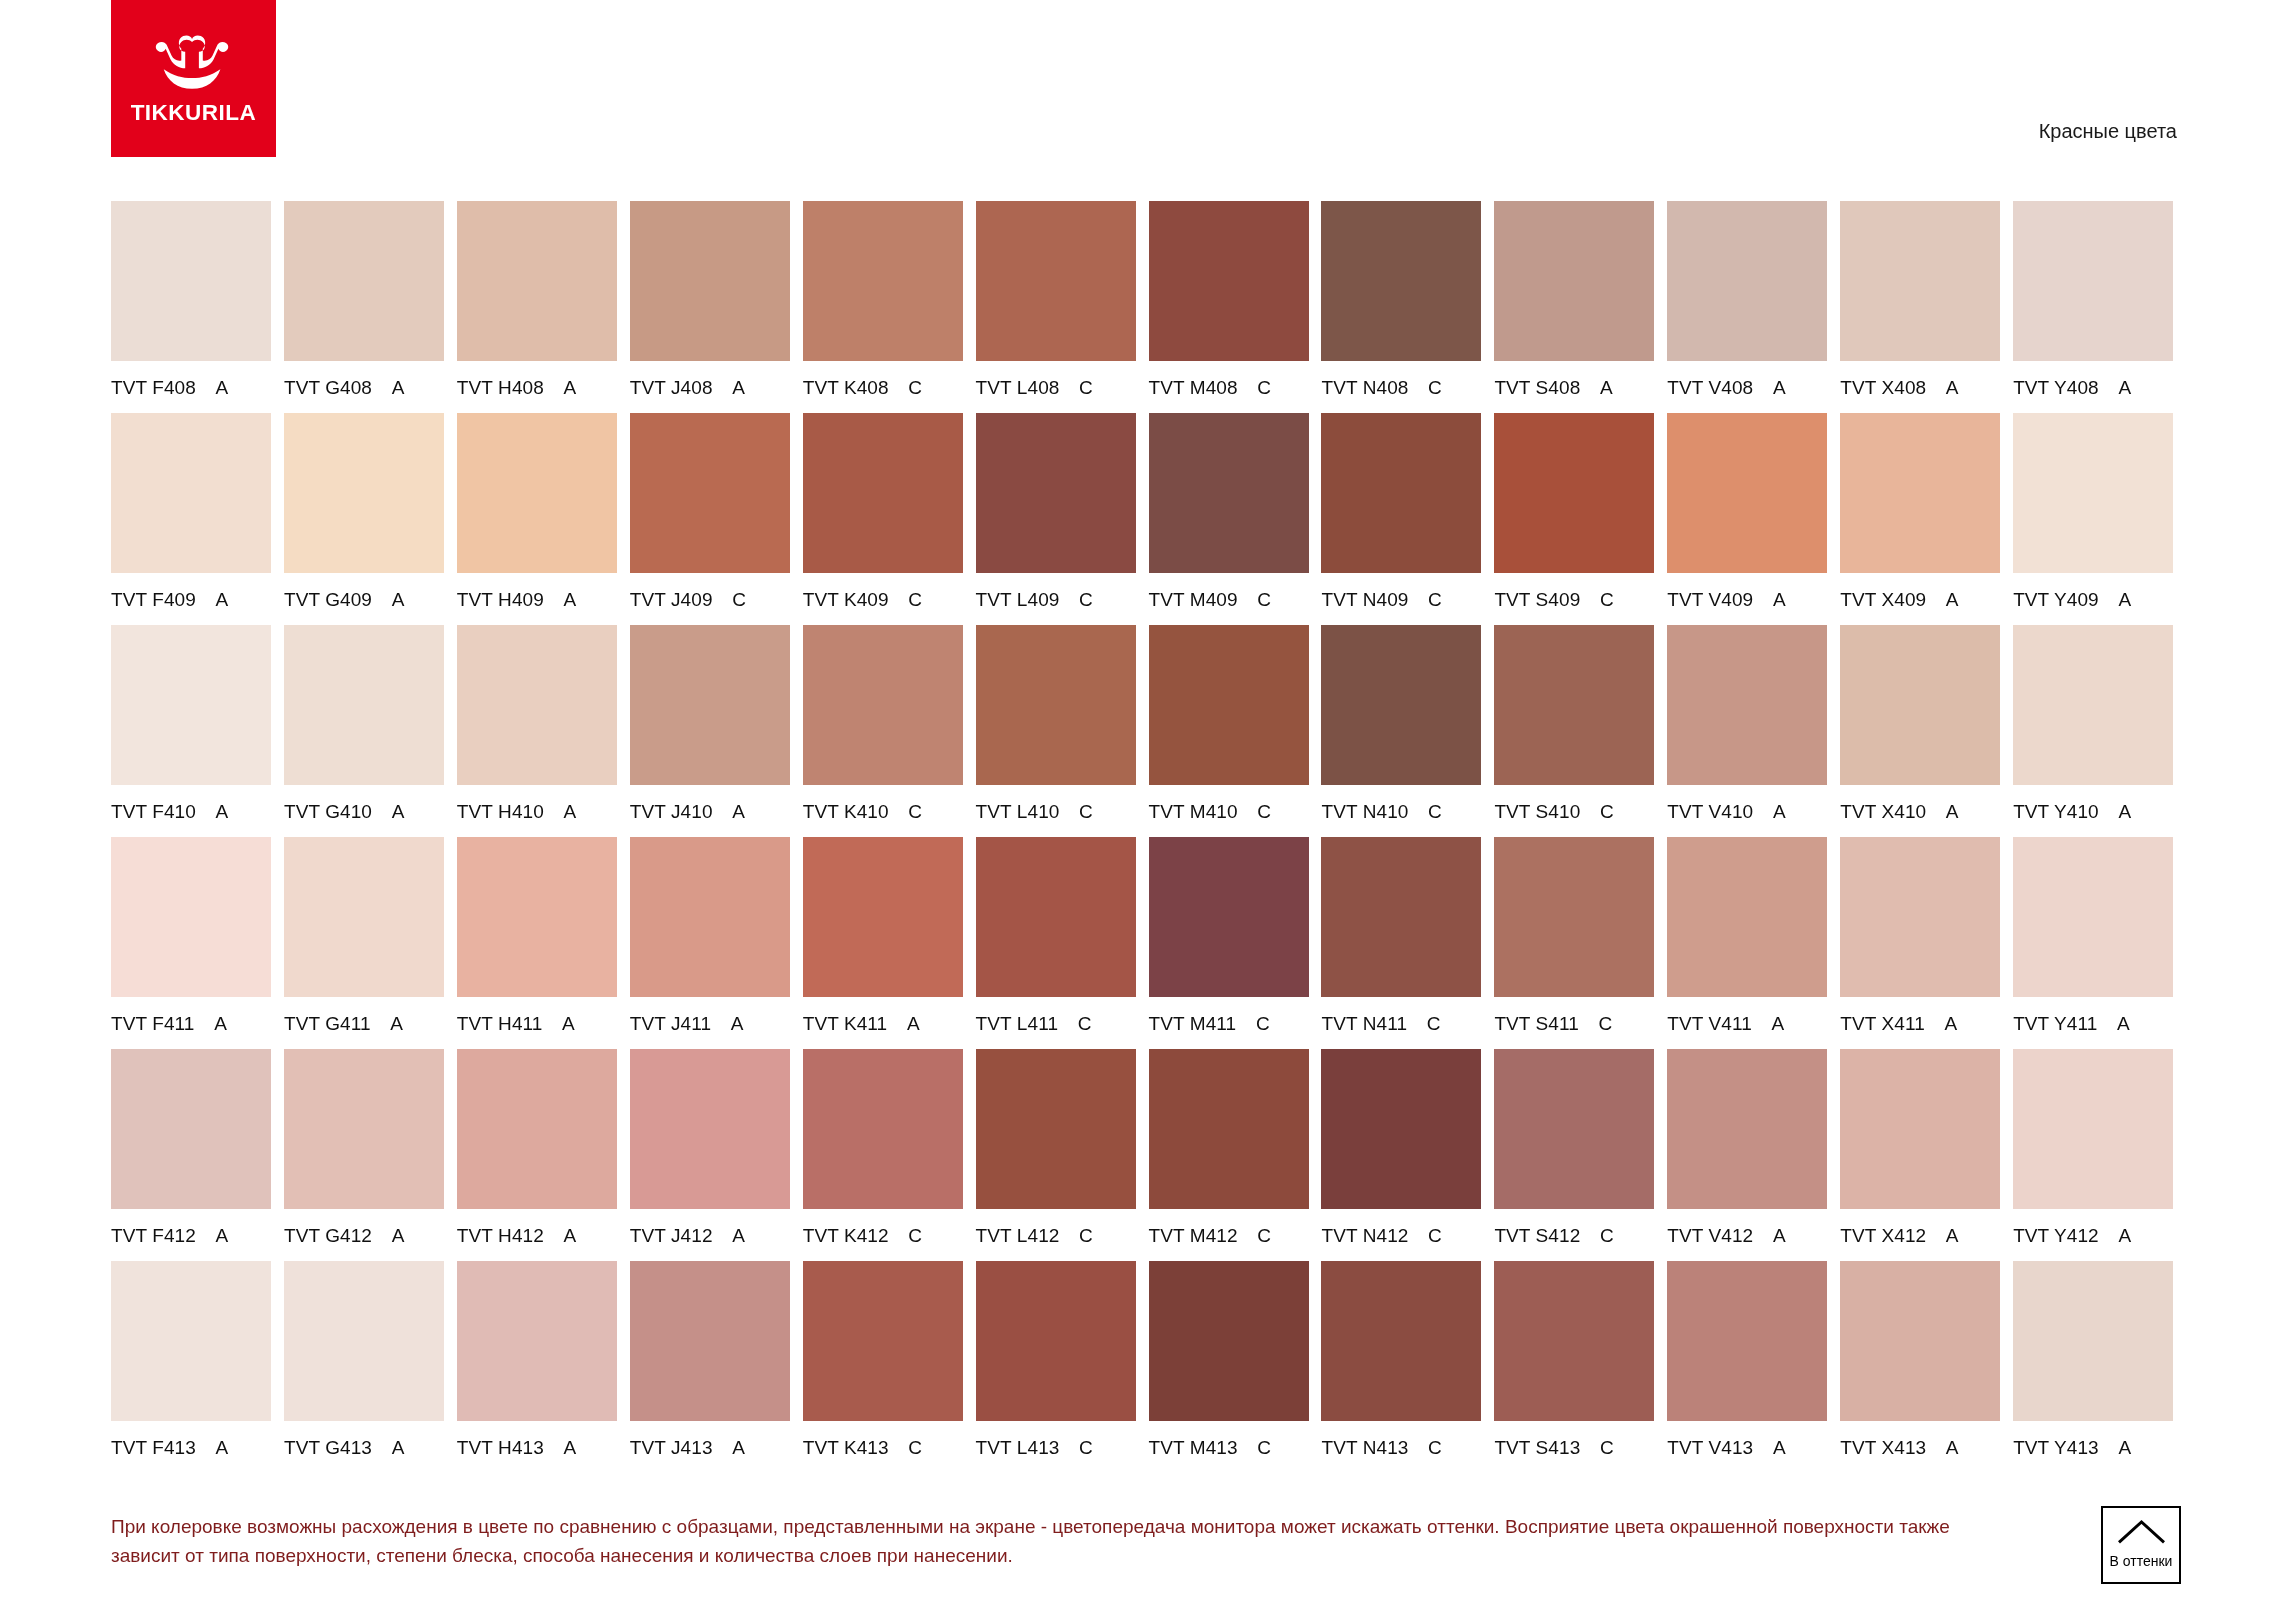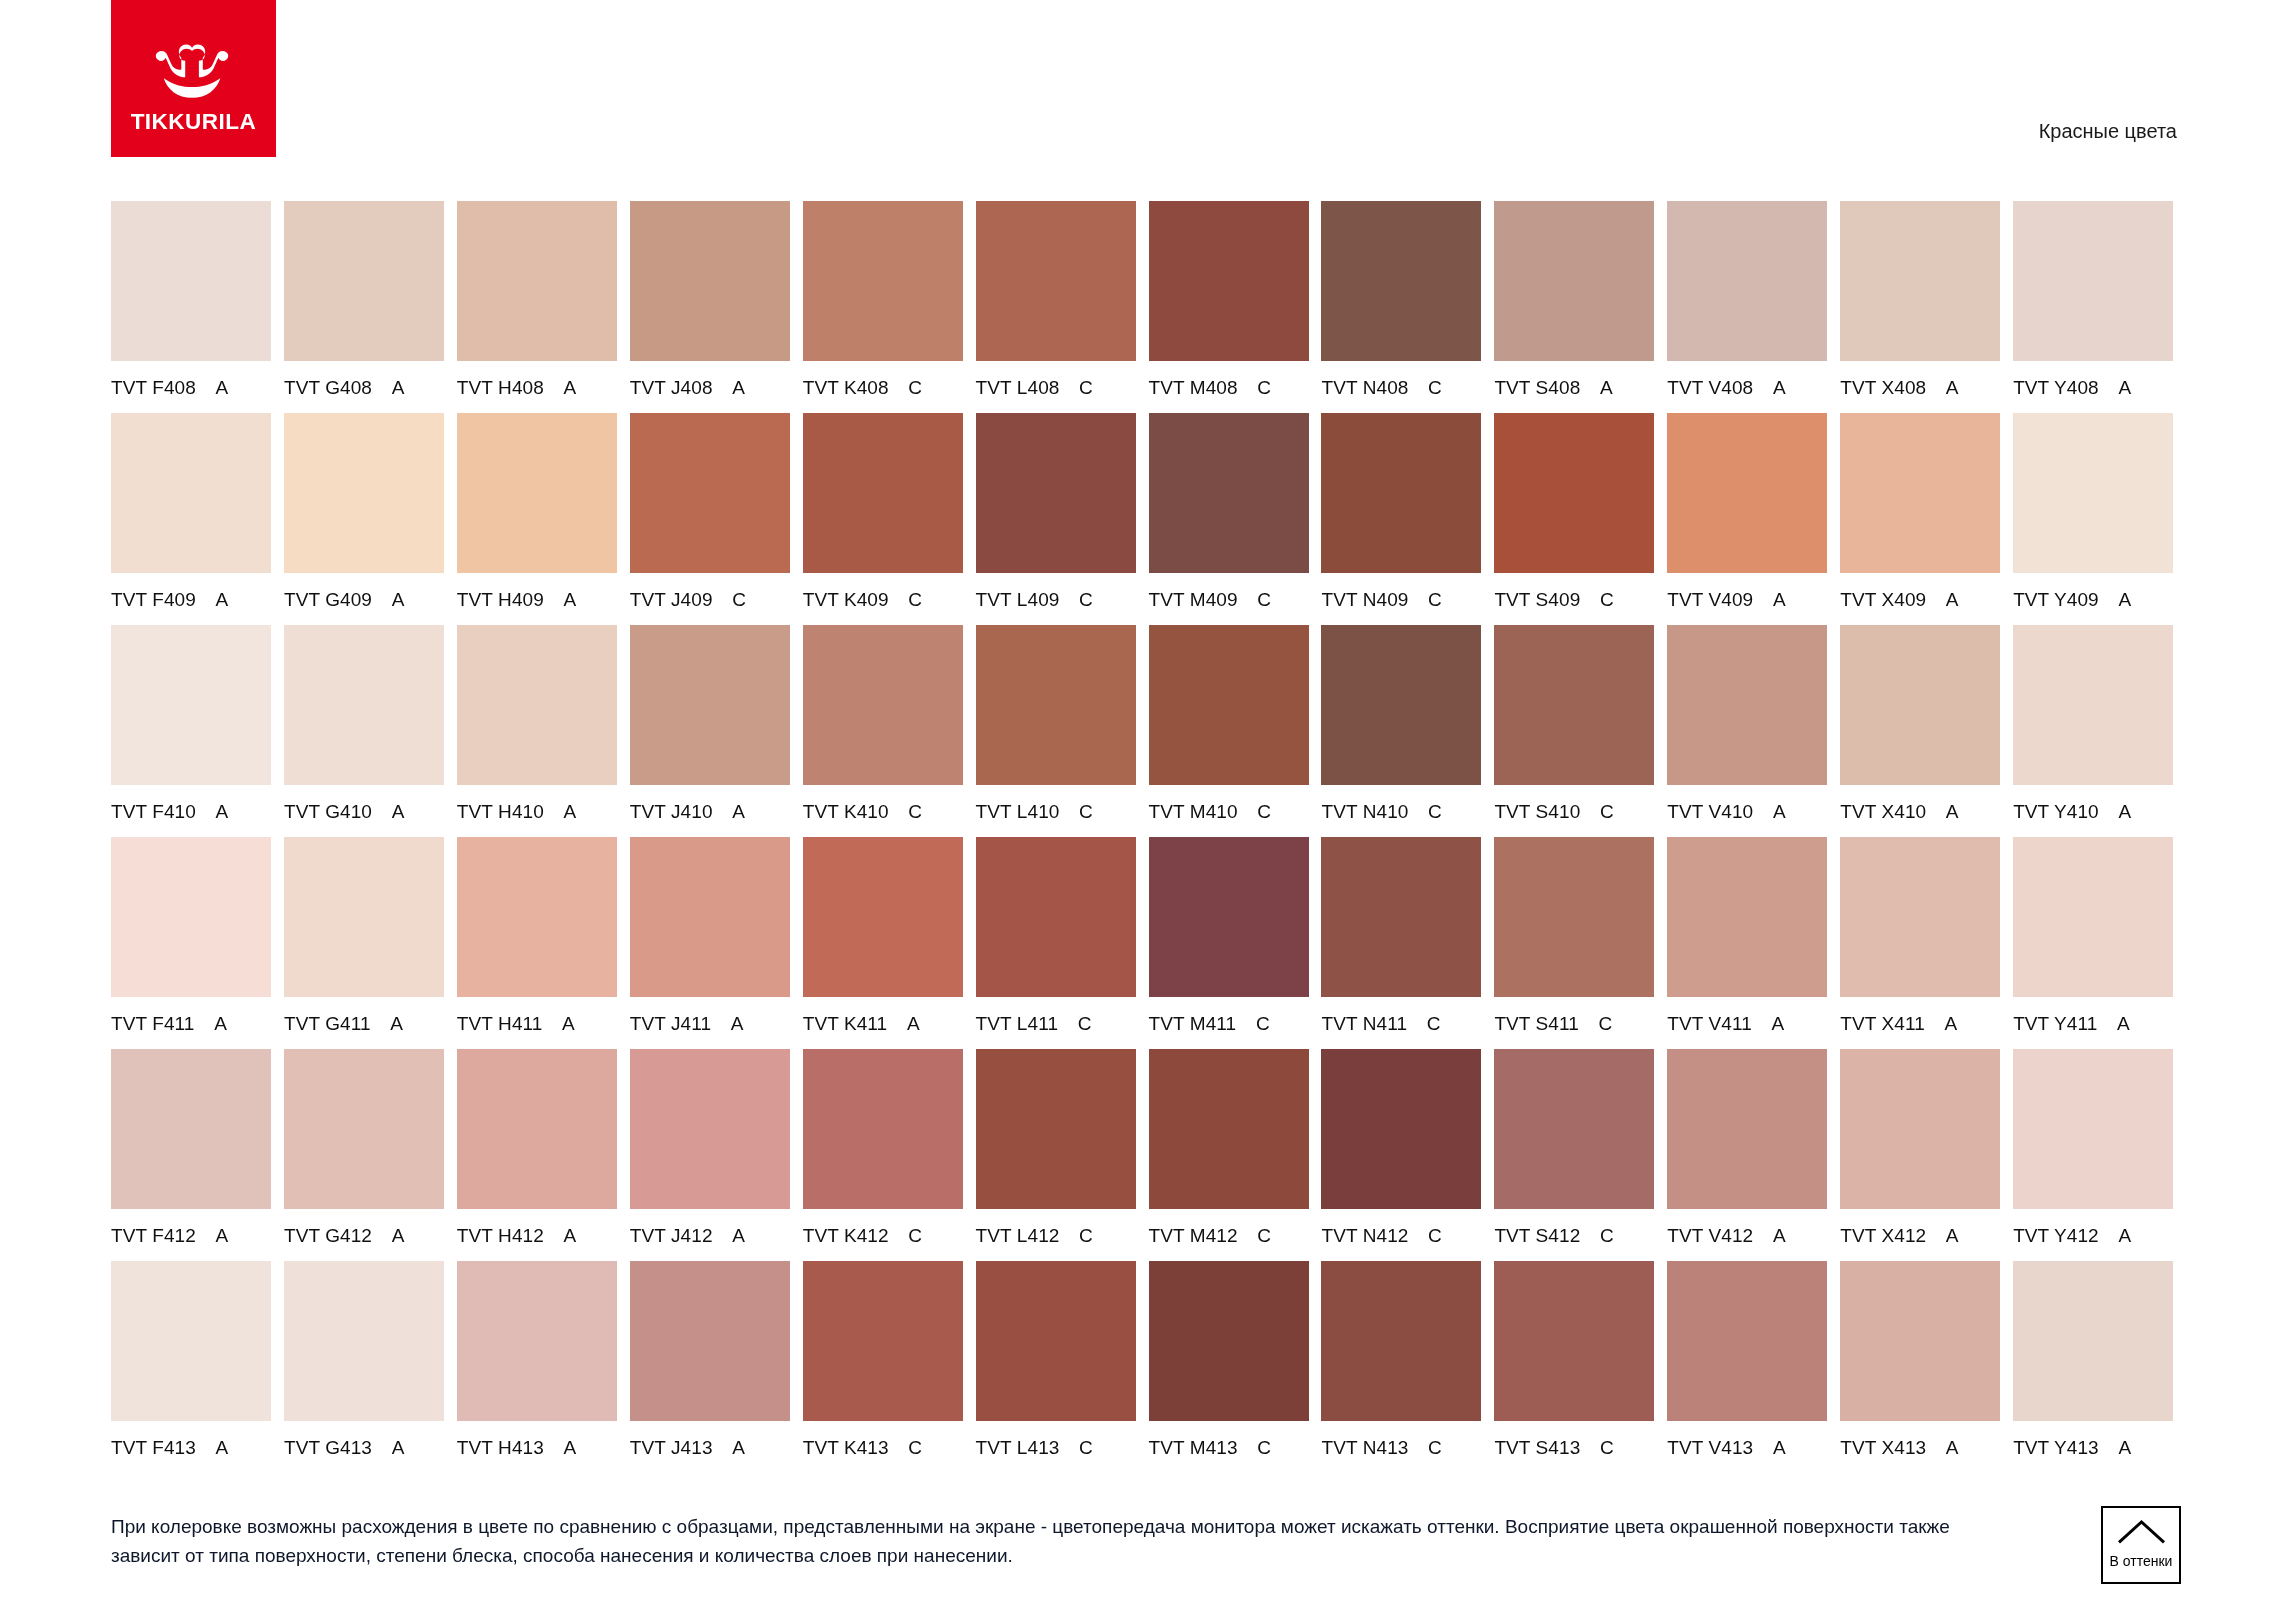--- a/index.html
+++ b/index.html
@@ -29,21 +29,21 @@
     position: absolute;
     left: 111px;
     top: 0px;
     width: 165px;
     height: 157px;
     background: #e2001a;
     display: flex;
     flex-direction: column;
     align-items: center;
     justify-content: flex-start;
-    padding-top: 39px;
+    padding-top: 30px;
   }
   .logo-crown { width: 84px; height: 61px; display: block; }
   .logo-word {
     color: #ffffff;
     font-size: 22.5px;
     font-weight: 700;
     letter-spacing: 0.5px;
     margin-top: 8.8px;
     font-family: "Liberation Sans", sans-serif;
   }
@@ -103,21 +103,21 @@
   
   .footer {
     position: absolute;
     left: 111px;
     top: 1512px;
     width: 1921px;
   }
   .footer-note {
     font-size: 19px;
     line-height: 29px;
-    color: #0f172a;
+    color: #7f1d1d;
     max-width: 1862px;
   }
   .top-button {
     position: absolute;
     left: 2101px;
     top: 1506px;
     width: 80px;
     height: 78px;
     border: 2px solid #000000;
     background: #ffffff;

